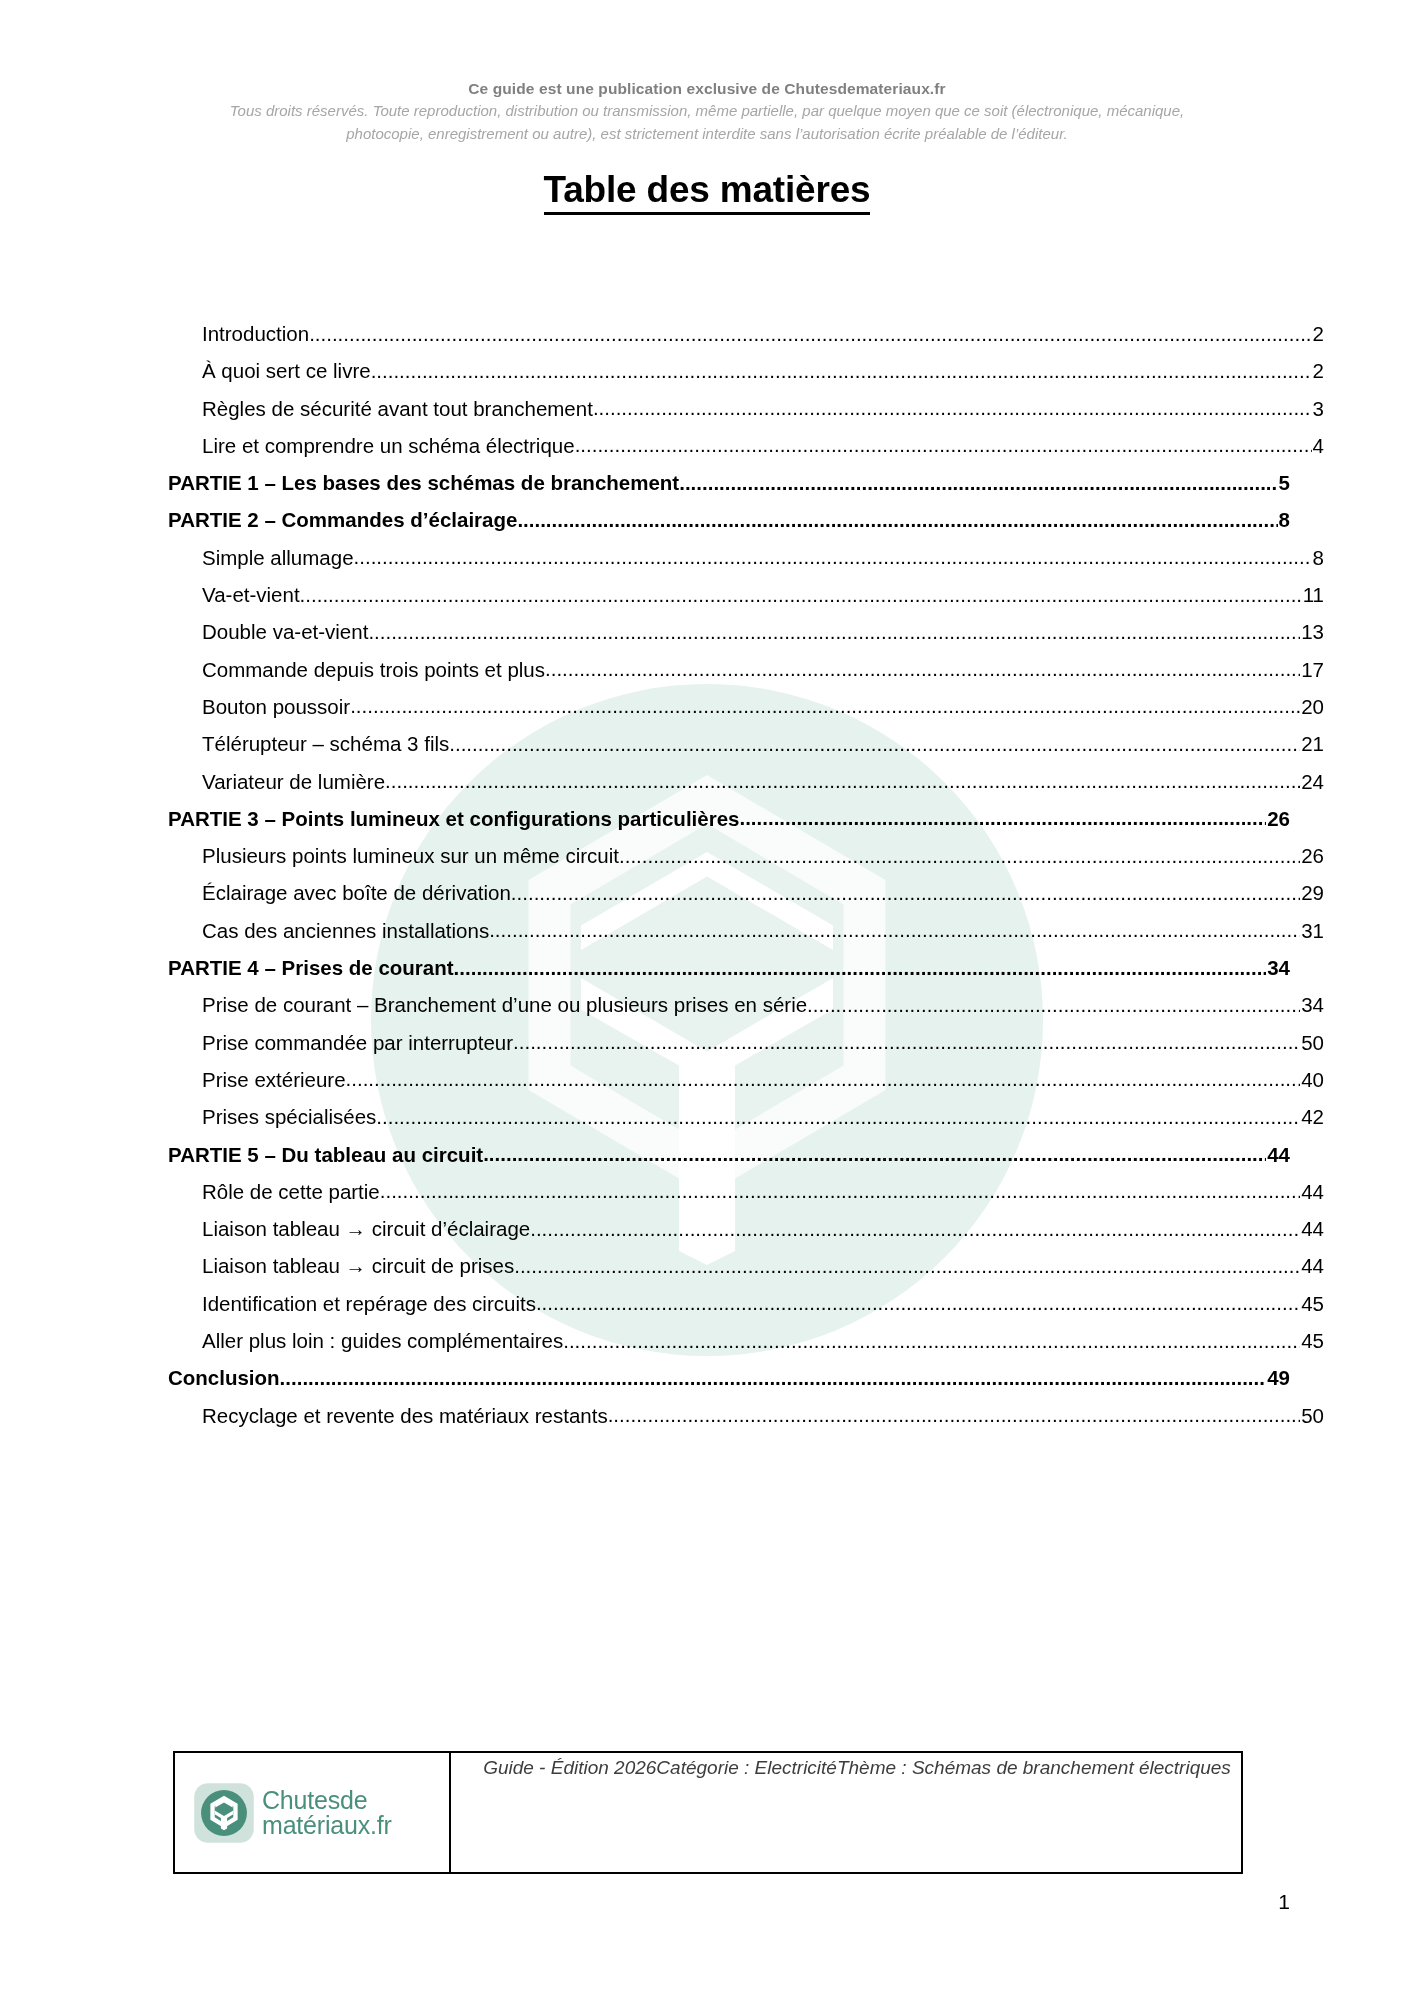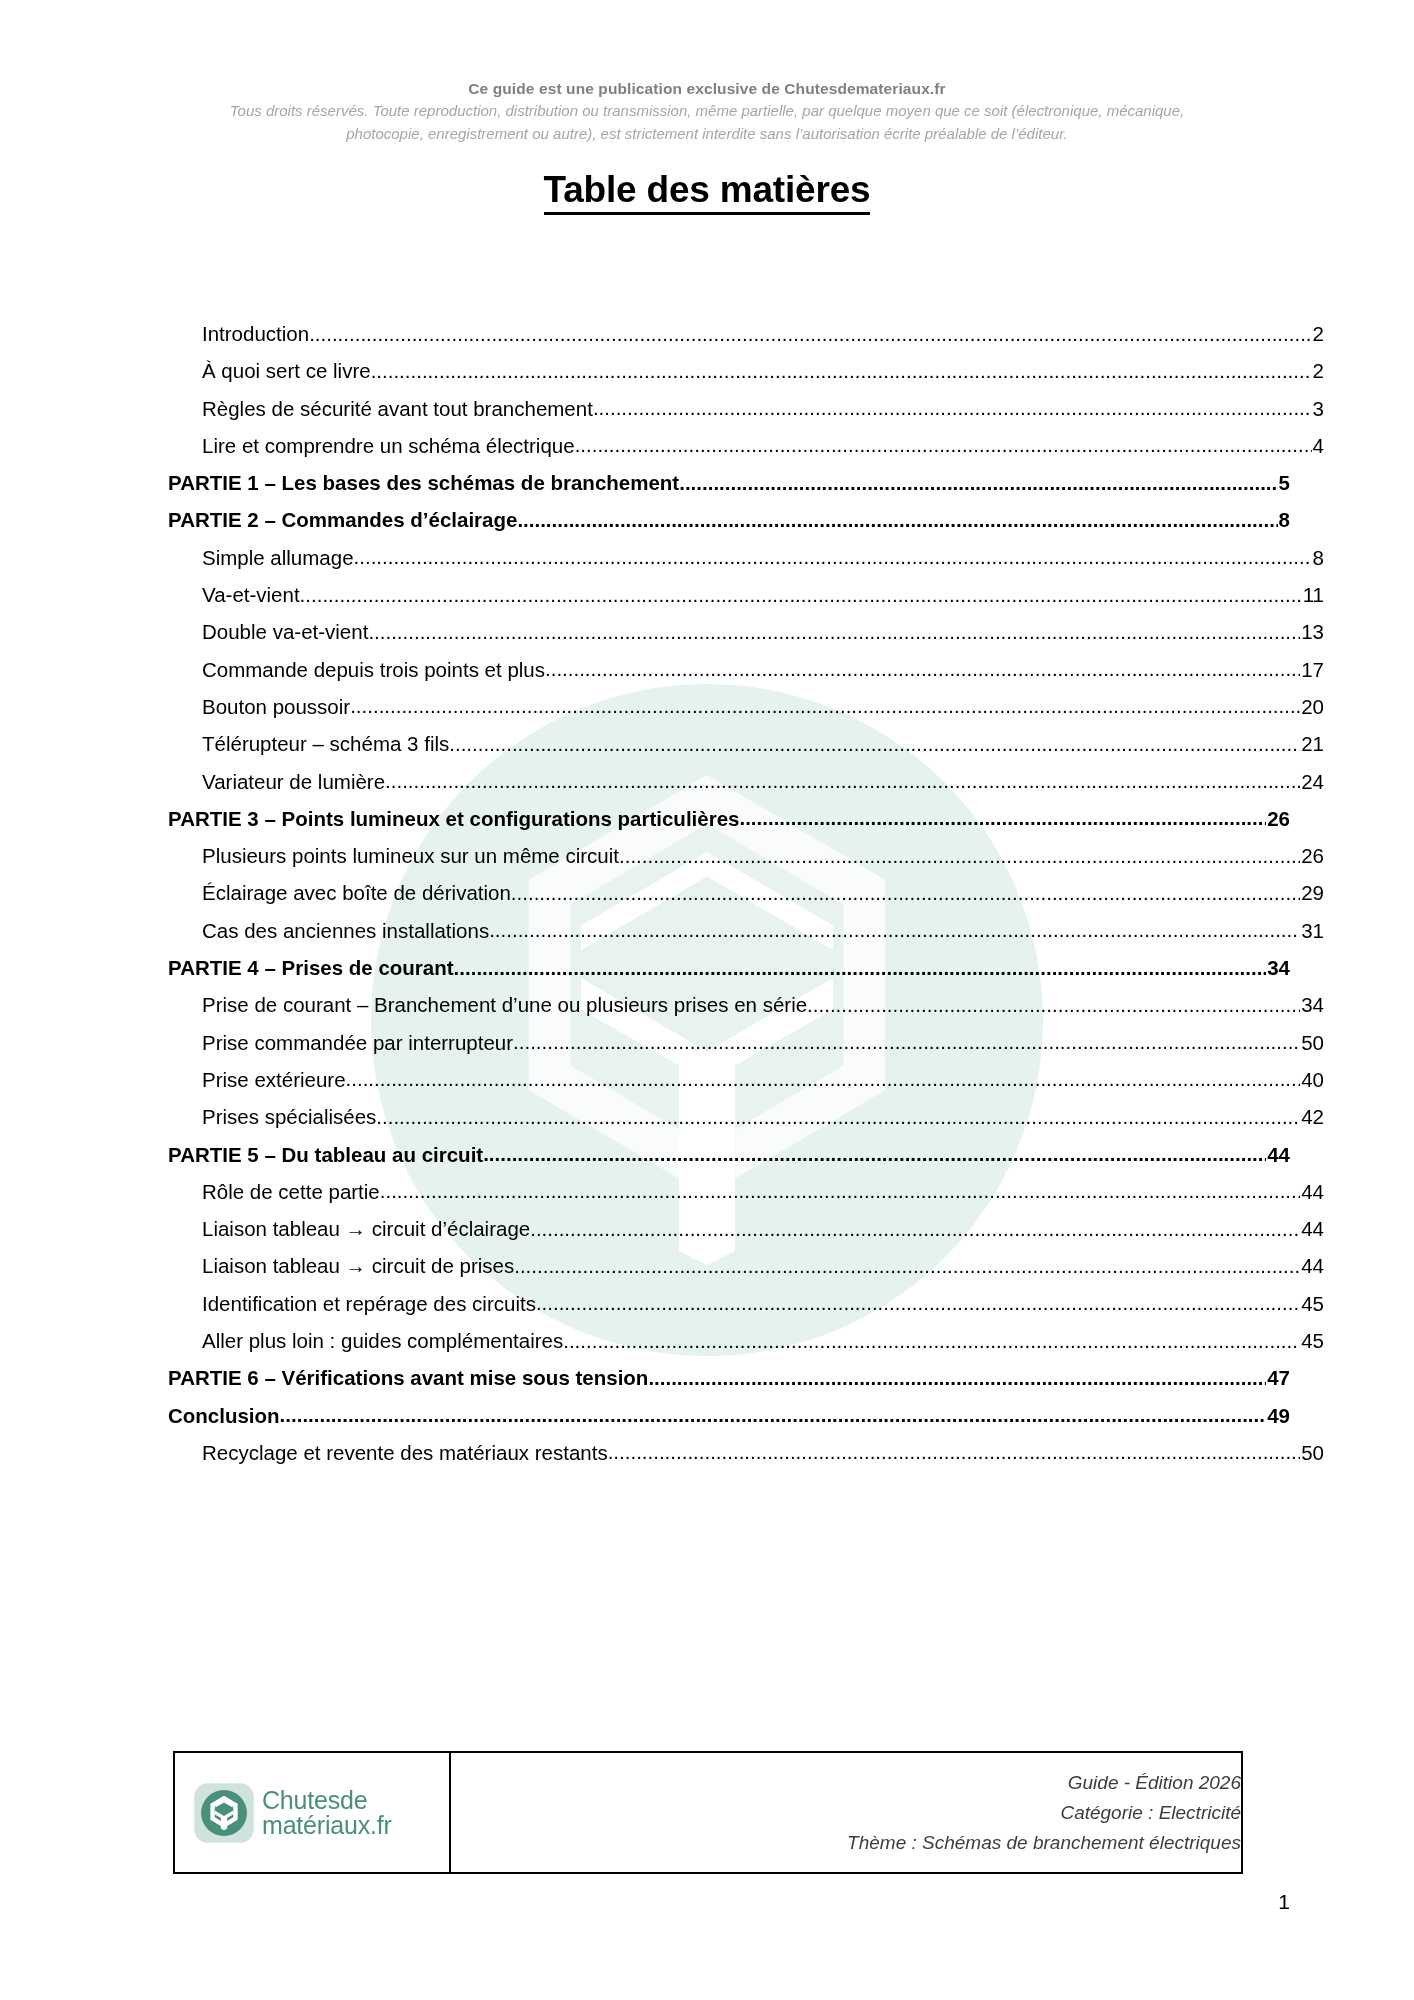--- a/index.html
+++ b/index.html
@@ -142,21 +142,21 @@
     flex: 0 0 276px;
     border-right: 2px solid #000;
     display: flex;
     align-items: center;
     padding-left: 18px;
     box-sizing: border-box;
   }
   #footer-meta-cell {
     flex: 1 1 auto;
     display: flex;
-    flex-direction: column;
+    flex-direction: row;
     justify-content: center;
     padding-left: 22px;
     box-sizing: border-box;
     text-align: right;
   }
   .meta-line {
     font-size: 19px;
     font-style: italic;
     color: #3d3d3d;
     line-height: 30px;
@@ -352,25 +352,20 @@
       </div>
       <div class="toc-row lvl-sub">
         <span class="toc-label">Identification et repérage des circuits</span>
         <span class="toc-dots"></span>
         <span class="toc-page">45</span>
       </div>
       <div class="toc-row lvl-sub">
         <span class="toc-label">Aller plus loin : guides complémentaires</span>
         <span class="toc-dots"></span>
         <span class="toc-page">45</span>
-      </div>
-      <div class="toc-row lvl-part">
-        <span class="toc-label">PARTIE 6 – Vérifications avant mise sous tension</span>
-        <span class="toc-dots"></span>
-        <span class="toc-page">47</span>
       </div>
       <div class="toc-row lvl-part">
         <span class="toc-label">Conclusion</span>
         <span class="toc-dots"></span>
         <span class="toc-page">49</span>
       </div>
       <div class="toc-row lvl-sub">
         <span class="toc-label">Recyclage et revente des matériaux restants</span>
         <span class="toc-dots"></span>
         <span class="toc-page">50</span>

